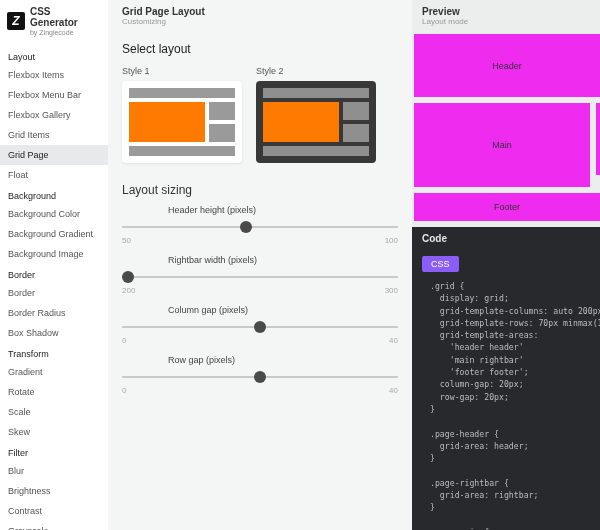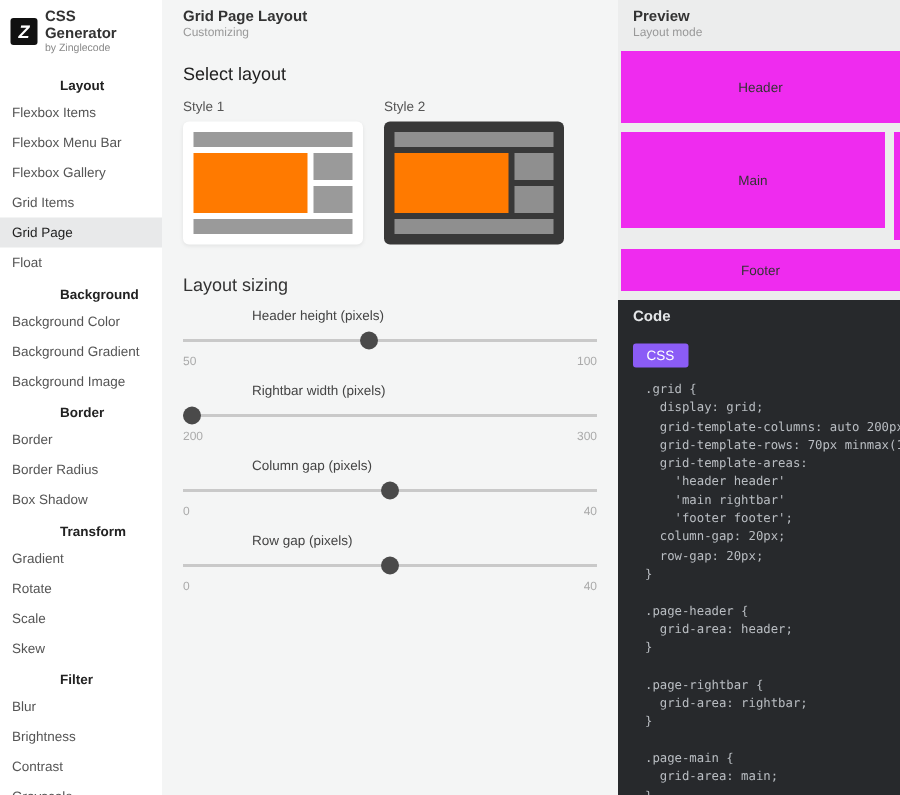--- a/index.html
+++ b/index.html
@@ -6,21 +6,21 @@
   body { width:600px; height:530px; background:#eceded; overflow:hidden; font-size:10px; color:#333; }
   .app { display:flex; width:100%; height:100%; }
 
   
   .sidebar { width:108px; background:#fff; height:100%; overflow:hidden; }
   .logo-row { display:flex; align-items:center; gap:5px; padding:6px 7px 8px; }
   .logo-box { width:18px; height:18px; background:#111; color:#fff; display:flex; align-items:center; justify-content:center; font-weight:700; font-style:italic; font-size:12px; border-radius:2px; }
   .brand-title { font-size:10px; font-weight:600; }
   .brand-sub { font-size:7px; color:#888; margin-top:1px; }
   .nav { margin-top:2px; }
-  .nav-heading { font-size:9px; font-weight:700; padding:6px 8px 3px; color:#222;margin-left:32px; }
+  .nav-heading { font-size:9px; font-weight:400; padding:6px 8px 3px; color:#222; }
   .nav-item { font-size:9px; color:#555; padding:5px 8px; cursor:pointer; }
   .nav-item.active { background:#e8e9ea; color:#222; }
 
   
   .middle { flex:1; background:#f4f5f5; height:100%; padding:0 14px 14px; overflow:hidden; position:relative; }
   .mid-header { padding:6px 0 10px; }
   .mid-title { font-size:10px; font-weight:600; }
   .mid-sub { font-size:8px; color:#999; }
   .section-title { font-size:12px; font-weight:500; margin:6px 0 10px; color:#222; }
   .style-row { display:flex; gap:14px; }
@@ -46,23 +46,23 @@
   .track { position:absolute; top:5px; left:0; right:0; height:2px; background:#c9c9c9; }
   .thumb-dot { position:absolute; top:0; width:12px; height:12px; border-radius:50%; background:#4a4a4a; transform:translateX(-50%); }
   .slider-minmax { display:flex; justify-content:space-between; font-size:8px; color:#aaa; margin-top:3px; }
 
   
   .right { width:188px; background:#eceded; display:flex; flex-direction:column; }
   .preview-head { padding:6px 10px 2px; }
   .prev-title { font-size:10px; font-weight:600; }
   .prev-sub { font-size:8px; color:#999; }
   .preview-area { flex:0 0 168px; padding:6px 0 6px 2px; }
-  .pv-box { height:48px; background:#ef2bef; color:#333; font-size:9px; display:flex; align-items:center; justify-content:center; margin-bottom:6px; }
+  .pv-box { height:63px; background:#ef2bef; color:#333; font-size:9px; display:flex; align-items:center; justify-content:center; margin-bottom:6px; }
   .pv-main-row { display:flex; gap:6px; margin-bottom:6px; }
-  .pv-main { flex:1; height:64px; background:#ef2bef; display:flex; align-items:center; justify-content:center; font-size:9px;}
+  .pv-main { flex:1; height:84px; background:#ef2bef; display:flex; align-items:center; justify-content:center; font-size:9px;}
   .pv-side { width:4px; height:72px; background:#ef2bef; }
   .pv-footer { height:28px; background:#ef2bef; display:flex; align-items:center; justify-content:center; font-size:9px;}
 
   .code-panel { flex:1; background:#27292c; color:#cfd2d6; overflow:hidden; }
   .code-head { padding:6px 10px 2px; }
   .code-title { font-size:10px; font-weight:600; color:#e4e6e8; }
   .code-sub { font-size:8px; color:#8e9296; }
   .code-tab { margin:10px 0 0 10px; }
   .tab-pill { background:#8b5cf6; color:#fff; font-size:9px; padding:3px 9px; border-radius:2px; display:inline-block; }
   .code-body { padding:8px 10px 10px 18px; font-family: ui-monospace, Menlo, Consolas, monospace; font-size:8.2px; line-height:1.5; white-space:pre; color:#b9bdc2; }

